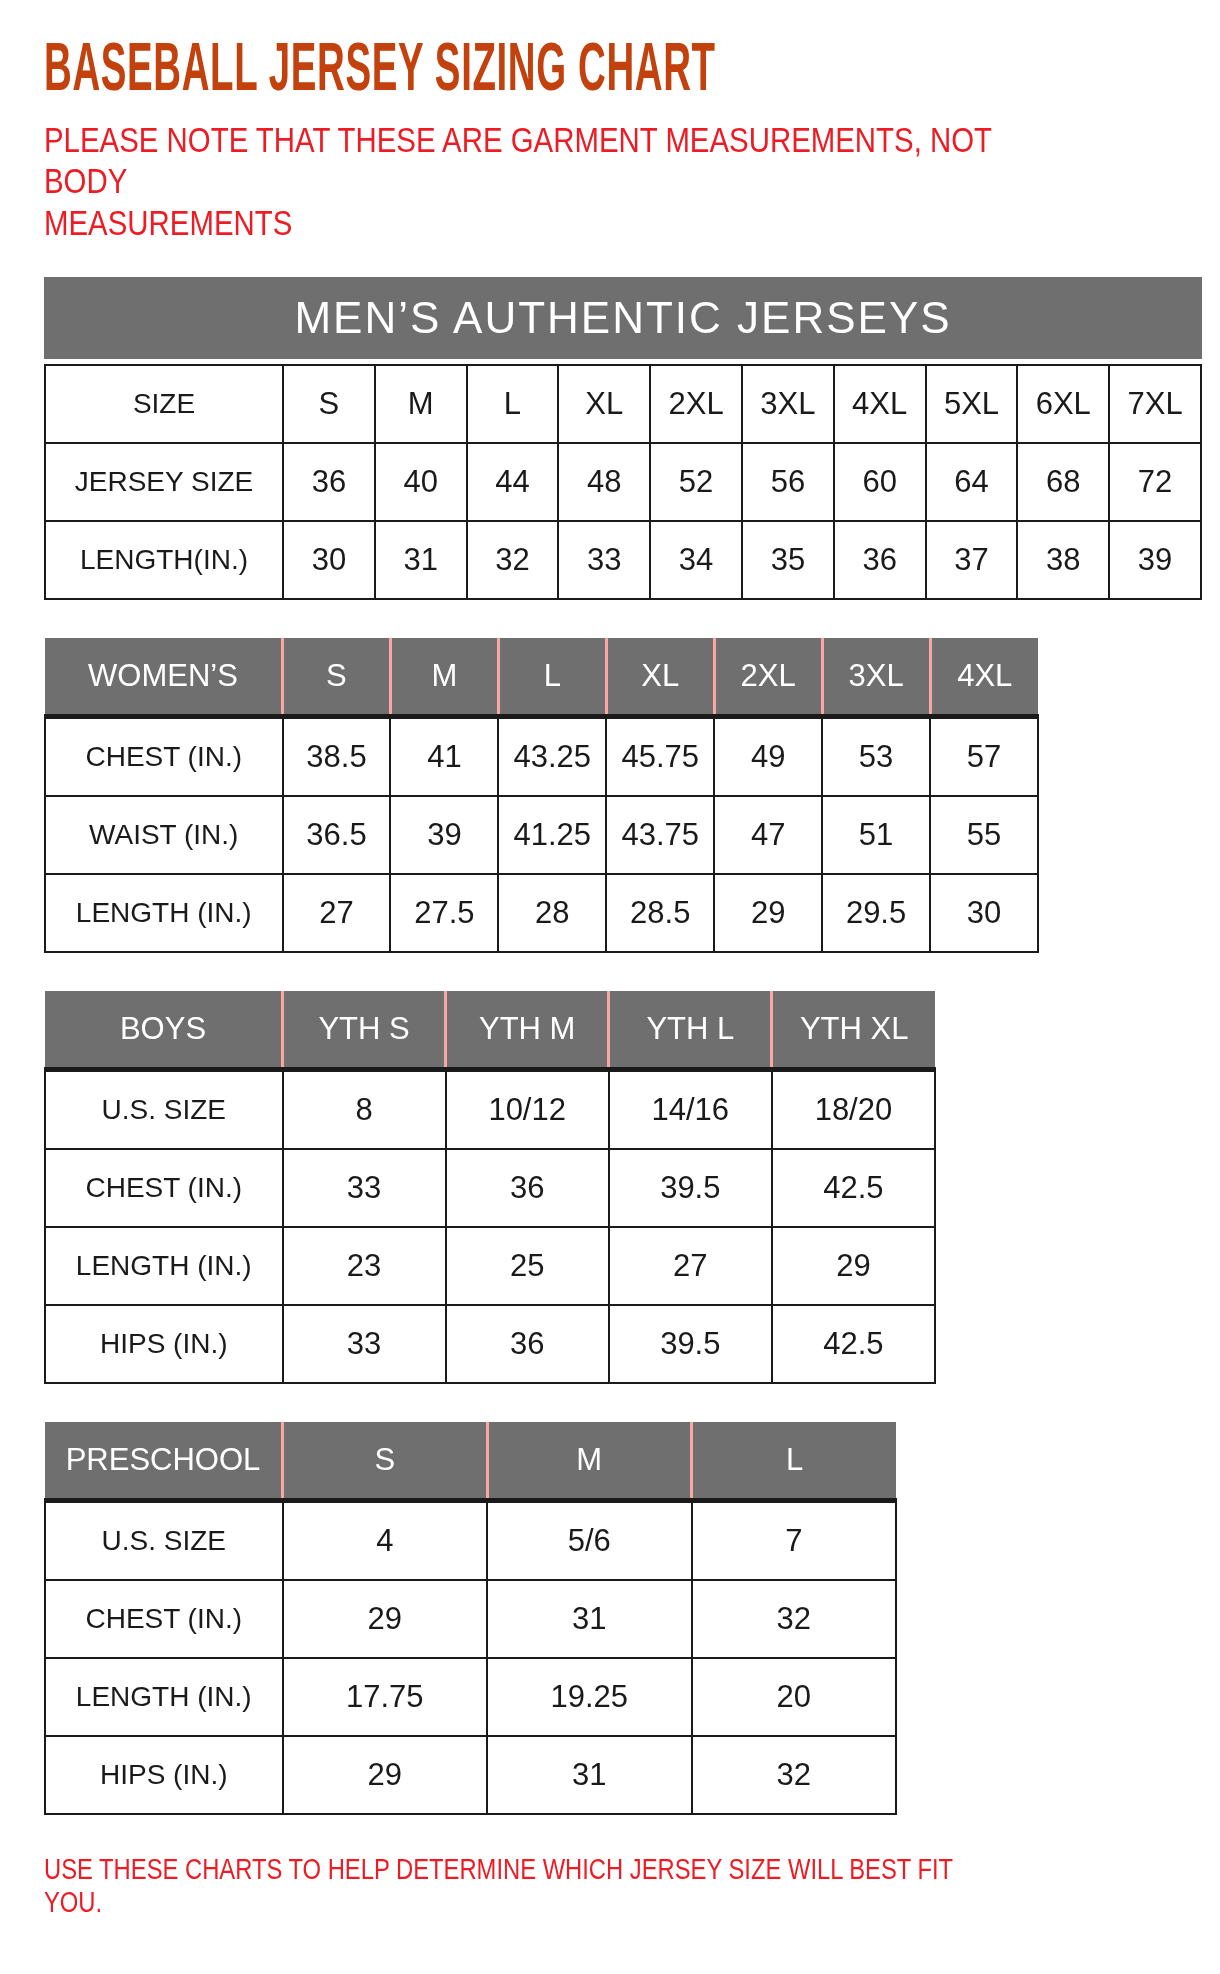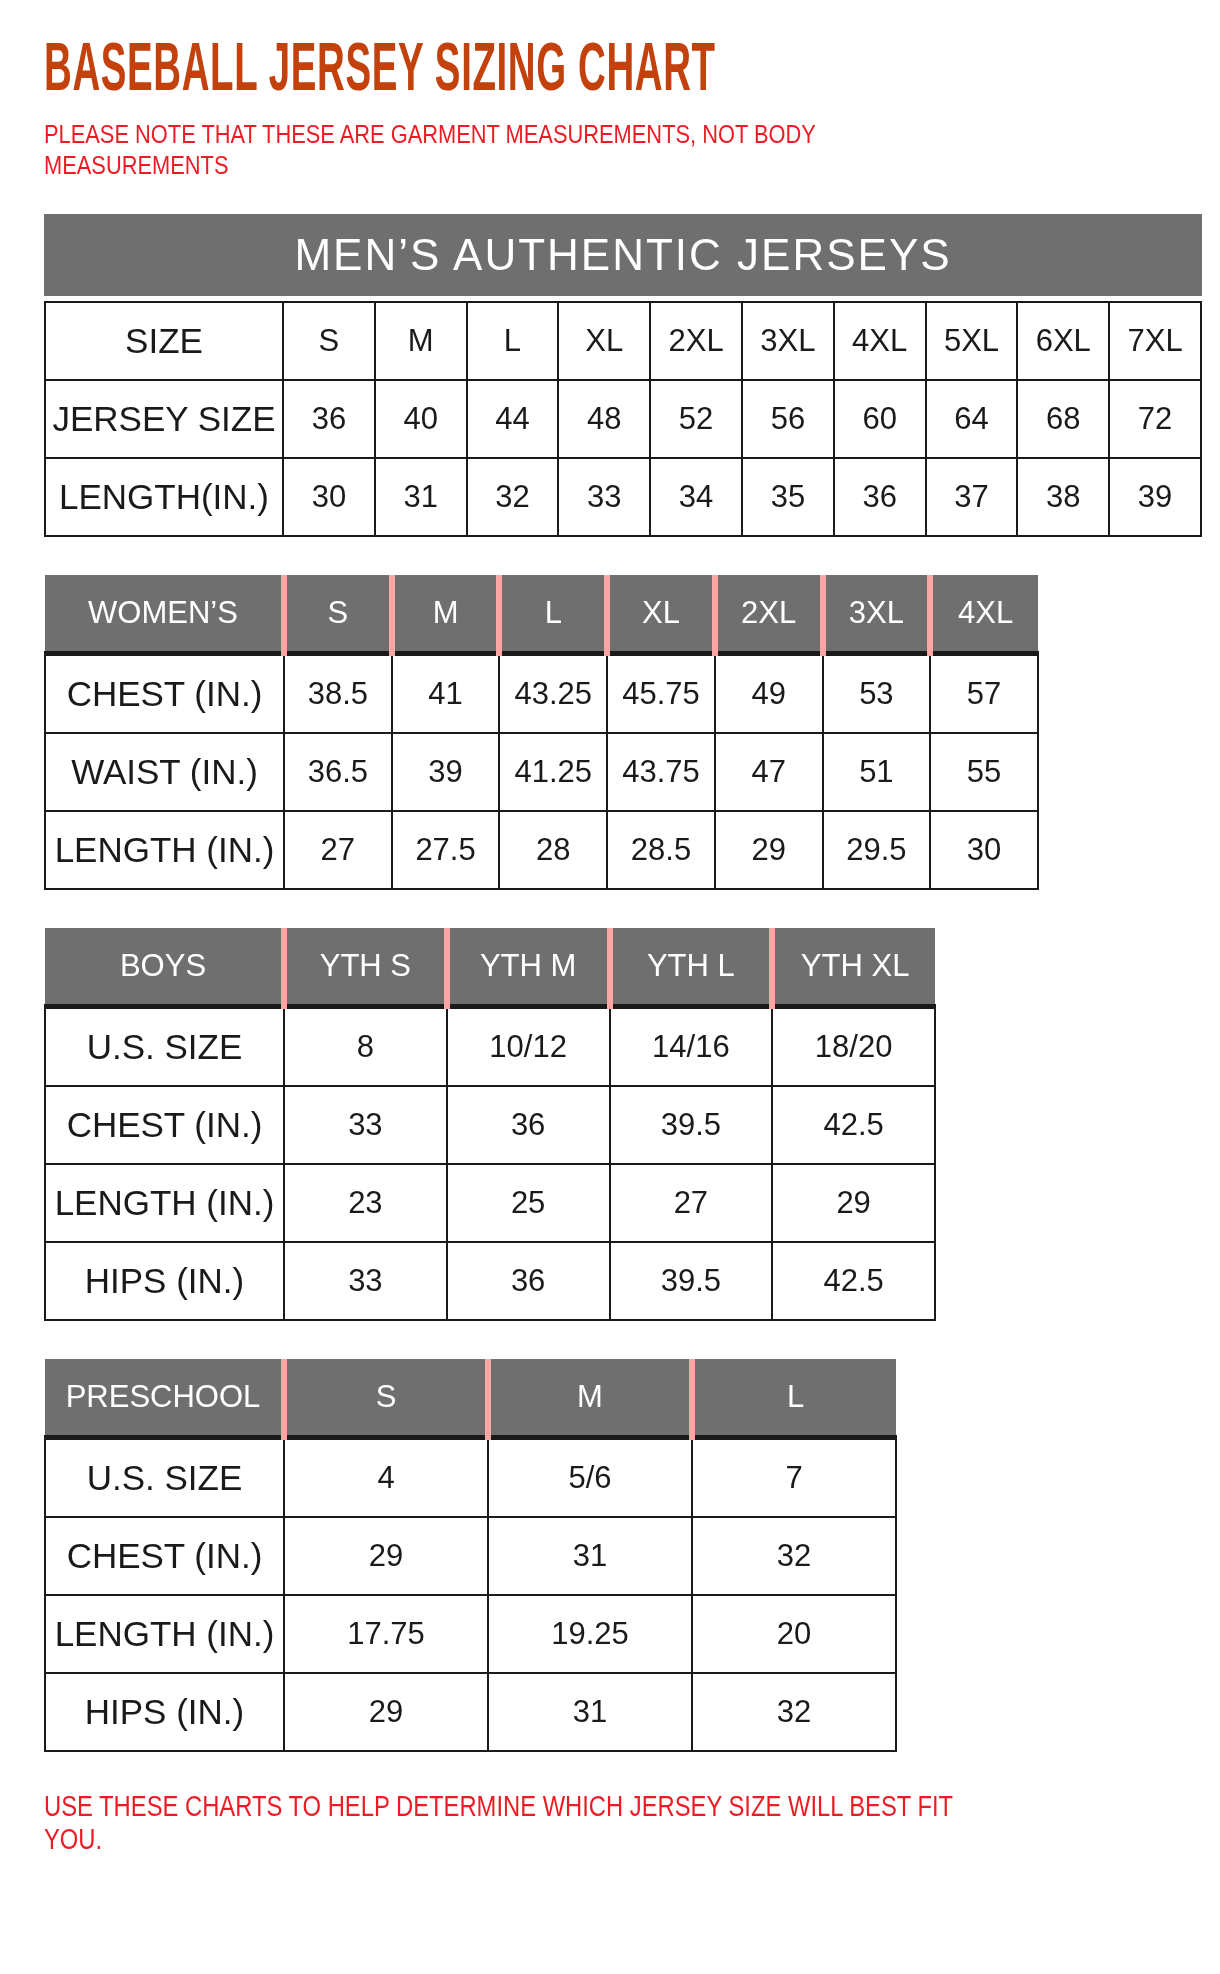--- a/index.html
+++ b/index.html
@@ -9,21 +9,21 @@
   }
   html,body{margin:0;padding:0;background:#fff;}
   body{font-family:"Liberation Sans",sans-serif;color:var(--ink);}
   .page{width:1220px;box-sizing:border-box;padding:26px 30px 0 44px;}
 
   
   .title{margin:8px 0 20px 0;font-size:62px;font-weight:800;color:#c2410c;line-height:1.05;}
   .title-inner{display:inline-block;transform:scale(0.62,1.1);transform-origin:left center;white-space:nowrap;letter-spacing:1px;}
 
   
-  .note{color:var(--red);font-size:26px;font-weight:500;line-height:1.18;margin:0 0 34px 0;}
+  .note{color:var(--red);font-size:35px;font-weight:500;line-height:1.18;margin:0 0 34px 0;}
   .cond{display:inline-block;transform:scaleX(0.84);transform-origin:left center;white-space:pre-line;}
   .footer{color:var(--red);font-size:29px;font-weight:500;margin:26px 0 18px 0;white-space:nowrap;}
   .footer .cond{transform:scaleX(0.82);}
 
   
   .banner{
     background:var(--gray);color:#ffffff;width:1158px;height:82px;
     display:flex;align-items:center;justify-content:center;
     font-size:44px;letter-spacing:2px;margin-bottom:5px;
   }
@@ -37,25 +37,25 @@
   .tbl-mens td:first-child,
   .tbl-womens td:first-child,.tbl-womens th:first-child,
   .tbl-boys td:first-child,.tbl-boys th:first-child,
   .tbl-preschool td:first-child,.tbl-preschool th:first-child{width:232px;}
 
   table.tbl td{
     border:2px solid var(--ink);
     height:76px;text-align:center;vertical-align:middle;
     font-size:31px;white-space:pre-line;padding:0 2px;
   }
-  table.tbl td.label{font-size:35px;}
+  table.tbl td.label{font-size:28px;}
   table.tbl th{
     background:var(--gray);color:#fff;font-weight:400;
     height:76px;text-align:center;vertical-align:middle;
-    font-size:31px;border:none;border-right:6px solid #fca5a5;
+    font-size:31px;border:none;border-right:3px solid #fca5a5;
     border-bottom:5px solid var(--ink);padding:0 2px;
   }
   table.tbl th:last-child{border-right:none;}
   .tbl-womens{margin-bottom:34px;}
   .tbl-boys{margin-bottom:32px;}
   .tbl-preschool{margin-bottom:10px;}
 </style>
 </head>
 <body>
 

